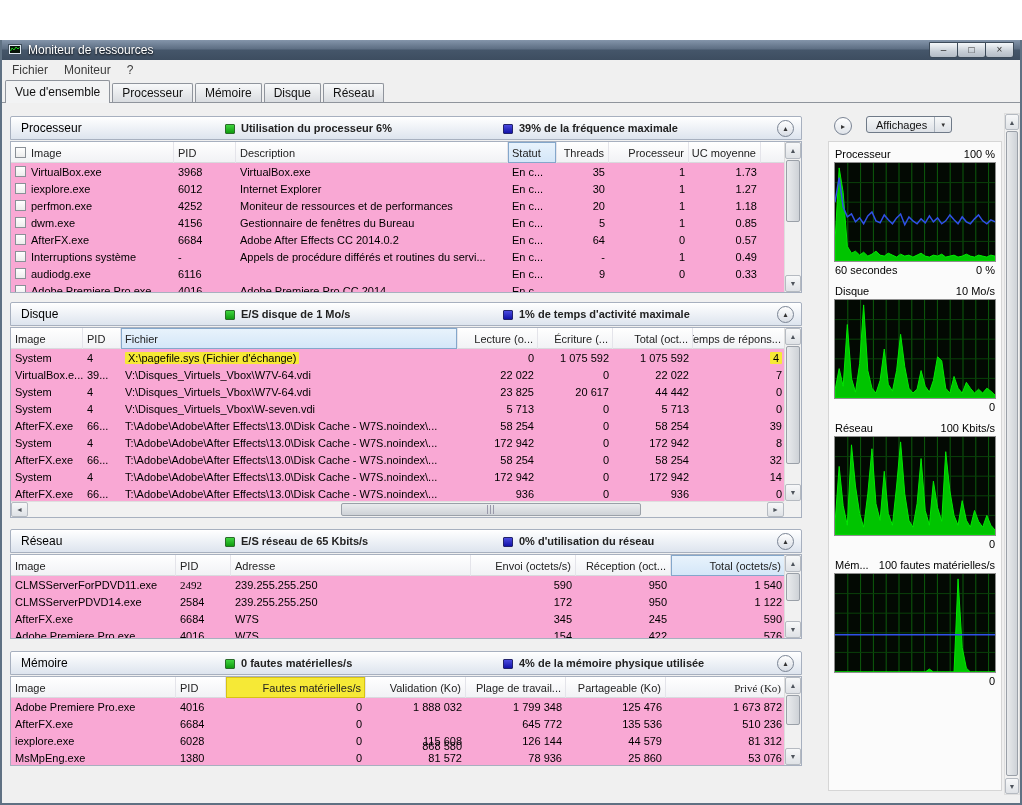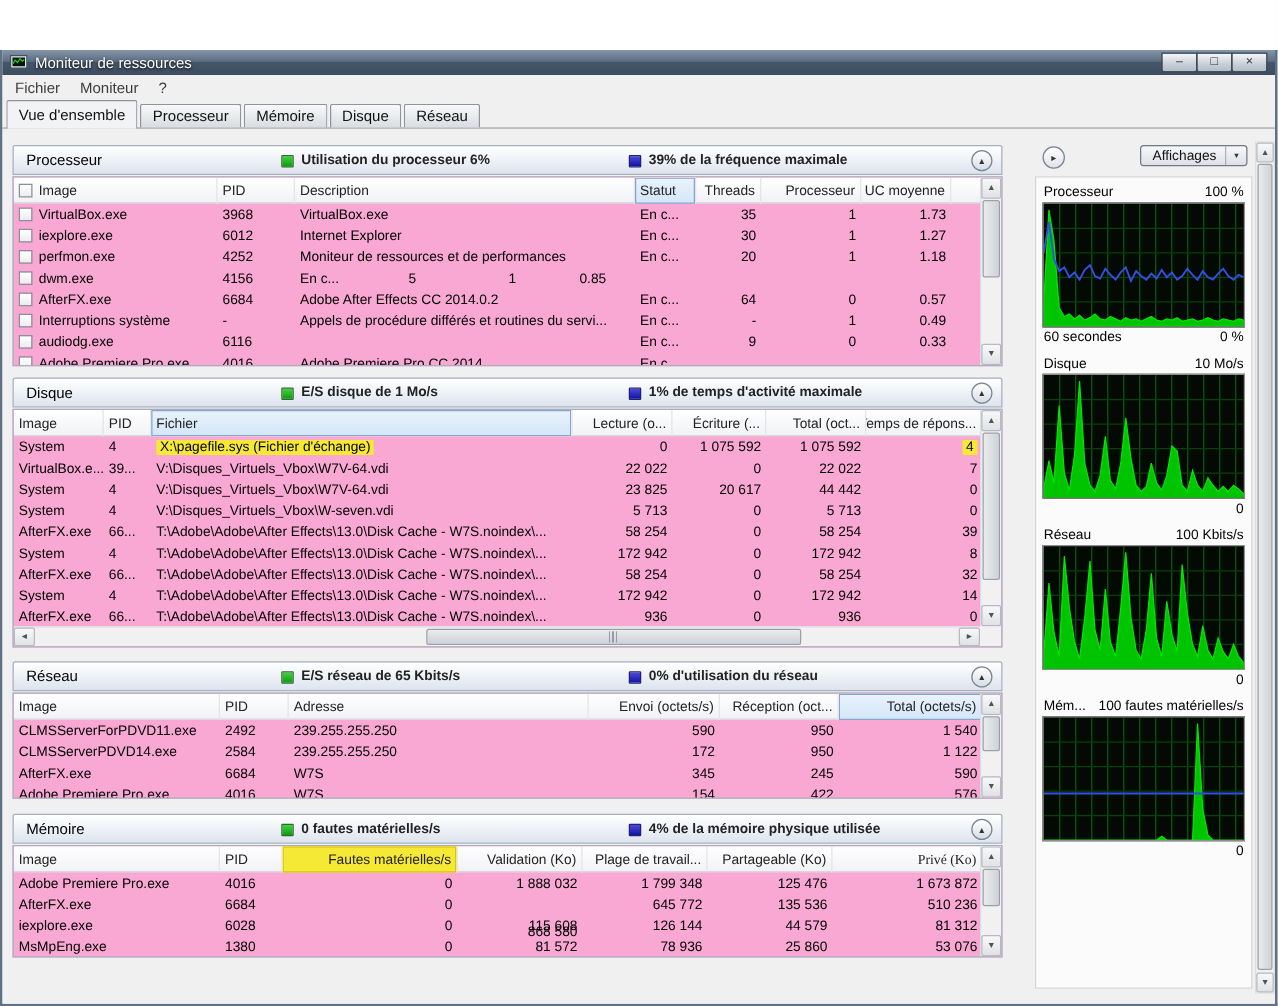--- a/index.html
+++ b/index.html
@@ -63,21 +63,21 @@
   .hsb .sbtn{top:0;width:17px;height:15px;}
   .hsb .sbtn.left{left:0;} .hsb .sbtn.right{right:0;}
   .hthumb{position:absolute;top:1px;height:13px;background:linear-gradient(#e9ebed,#ced2d7);
     border:1px solid #9aa0a8;border-radius:2px;display:flex;align-items:center;justify-content:center;}
   .grip{width:9px;height:9px;background:repeating-linear-gradient(90deg,#99a 0 1px,transparent 1px 3px);}
   .corner{position:absolute;right:0;bottom:0;width:17px;height:16px;background:#f1f1f1;z-index:6;}
   
   .panel-collapse{position:absolute;left:832px;top:14px;width:18px;height:18px;border-radius:50%;
     border:1px solid #7a8494;background:linear-gradient(#fff,#dfe3e9);display:flex;align-items:center;justify-content:center;}
   .panel-collapse i{font-style:normal;font-size:8px;color:#333;}
-  .views-btn{position:absolute;left:910px;top:13px;height:17px;display:flex;align-items:center;
+  .views-btn{position:absolute;left:864px;top:13px;height:17px;display:flex;align-items:center;
     border:1px solid #6f7a88;border-radius:3px;background:linear-gradient(#f7f8f9,#dde1e6);font-size:11px;color:#111;padding:0 0 0 9px;}
   .vb-arrow{font-size:6px;color:#333;margin-left:7px;border-left:1px solid #aab2bc;padding:0 5px;height:100%;
     display:flex;align-items:center;}
   .panel-card{position:absolute;left:826px;top:38px;width:174px;height:650px;background:#fbfbfb;
     border:1px solid #d6d6d6;padding:4px 5px;}
   .gl-row{display:flex;justify-content:space-between;align-items:center;font-size:11px;color:#000;
     margin:2px 1px 2px;white-space:nowrap;overflow:hidden;}
   .gl-row.gap{margin-top:9px;}
   .graph{height:100px;border:1px solid #8e8e8e;background:#030903;}
   .graph svg{width:100%;height:100%;display:block;}
@@ -242,20 +242,23 @@
           </div>
         </div>
         <div class="trow">
           <div class="td" style="width: 163px;">
             <span class="cb"></span>
             <span>dwm.exe</span>
           </div>
           <div class="td" style="width: 62px;">
             <span>4156</span>
           </div>
+          <div class="td" style="width: 272px;">
+            <span>Gestionnaire de fenêtres du Bureau</span>
+          </div>
           <div class="td" style="width: 49px;">
             <span>En c...</span>
           </div>
           <div class="td num" style="width: 52px;">
             <span>5</span>
           </div>
           <div class="td num" style="width: 80px;">
             <span>1</span>
           </div>
           <div class="td num" style="width: 72px;">
@@ -649,21 +652,21 @@
             <span>Réception (oct...</span>
           </div>
           <div class="th sel num" style="width: 115px;">
             <span>Total (octets/s)</span>
           </div>
         </div>
         <div class="trow">
           <div class="td" style="width: 165px;">
             <span>CLMSServerForPDVD11.exe</span>
           </div>
-          <div class="td" style="width: 55px;">
+          <div class="td" style="width: 55px; font-family: Liberation Serif, serif;">
             <span>2492</span>
           </div>
           <div class="td" style="width: 240px;">
             <span>239.255.255.250</span>
           </div>
           <div class="td num" style="width: 105px;">
             <span>590</span>
           </div>
           <div class="td num" style="width: 95px;">
             <span>950</span>

